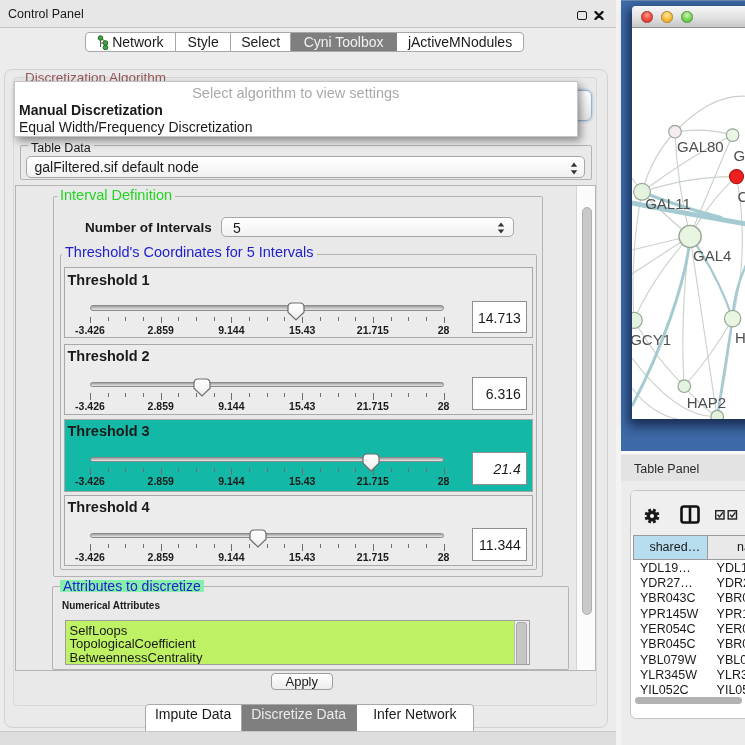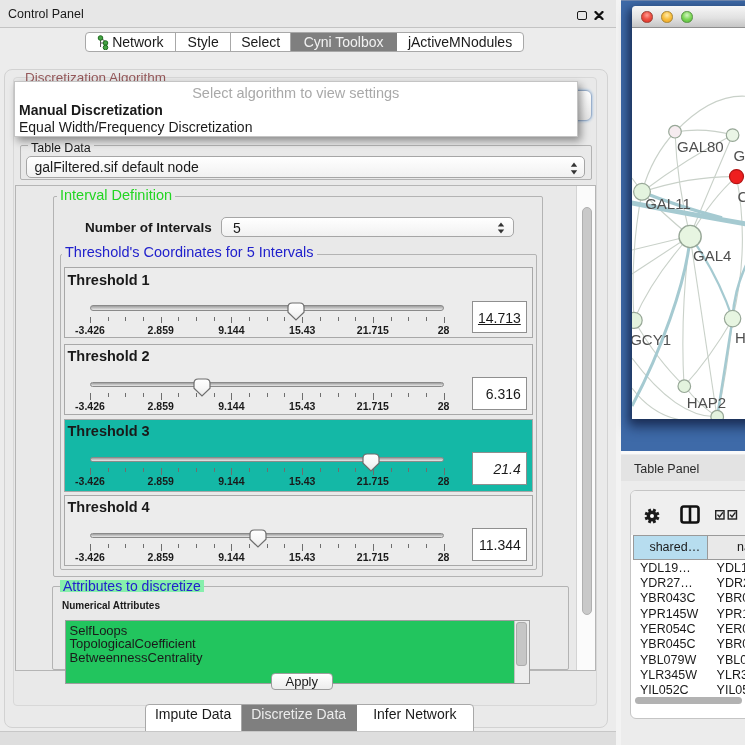--- a/index.html
+++ b/index.html
@@ -90,21 +90,21 @@
         <defs>
           <linearGradient id="th1" x1="0" y1="0" x2="0" y2="1">
             <stop offset="0" stop-color="#ffffff"></stop>
             <stop offset="0.55" stop-color="#f6f6f6"></stop>
             <stop offset="1" stop-color="#e8e8e8"></stop>
           </linearGradient>
         </defs>
         <path d="M1 5.2 Q1 1 5.2 1 L12.8 1 Q17 1 17 5.2 L17 10.2 L9 18 L1 10.2 Z" fill="url(#th1)" stroke="#6d6d6d" stroke-width="1.2"></path>
       </svg>
     <div style="position:absolute;left:407.1px;top:32.7px;width:55.2px;height:32.3px;background:#ffffff;border:1px solid #8f8f8f;">
-        <span style="position:absolute;right:5px;top:7.8px;font-size:14px;text-decoration:underline;">14.713</span>
+        <span style="position:absolute;right:5px;top:7.8px;font-size:14px;">14.713</span>
       </div>
   </div>
   <div class="abs" style="left:63.5px;top:343.7px;width:469.2px;height:71.5px;background:#ececec;border:1px solid #a8a8a8;">
     <div style="position:absolute;left:3px;top:3.2px;font-size:14.5px;font-weight:bold;">Threshold 2</div>
     <div style="position:absolute;left:25.5px;top:37px;width:353.6px;height:5.5px;background:linear-gradient(#9e9e9e,#e8e8e8);border:1px solid #8a8a8a;border-radius:3px;"></div>
     <div style="position:absolute;left:25.5px;top:48.8px;width:354.6px;height:3.6px;background:repeating-linear-gradient(to right,#6e6e6e 0 1px,transparent 1px 17.68px);"></div>
     <div style="position:absolute;left:25.5px;top:48.8px;width:354.6px;height:6.3px;background:repeating-linear-gradient(to right,#6e6e6e 0 1px,transparent 1px 70.72px);"></div>
     <span style="position:absolute;left:25.5px;top:55.8px;transform:translateX(-50%);font-size:10.5px;font-weight:bold;">-3.426</span>
       <span style="position:absolute;left:96.2px;top:55.8px;transform:translateX(-50%);font-size:10.5px;font-weight:bold;">2.859</span>
       <span style="position:absolute;left:166.9px;top:55.8px;transform:translateX(-50%);font-size:10.5px;font-weight:bold;">9.144</span>
@@ -172,21 +172,21 @@
         <path d="M1 5.2 Q1 1 5.2 1 L12.8 1 Q17 1 17 5.2 L17 10.2 L9 18 L1 10.2 Z" fill="url(#th4)" stroke="#6d6d6d" stroke-width="1.2"></path>
       </svg>
     <div style="position:absolute;left:407.1px;top:32.7px;width:55.2px;height:32.3px;background:#ffffff;border:1px solid #8f8f8f;">
         <span style="position:absolute;right:5px;top:7.8px;font-size:14px;">11.344</span>
       </div>
   </div>
 
   <div class="grpbox" style="left:52px;top:586px;width:517px;height:84px;"></div>
   <div class="grplabel" style="left:60px;top:580px;font-size:14px;color:#2121cc;background:#86efac;">Attributes to discretize</div>
   <div class="abs" style="left:62px;top:600.3px;font-size:10px;font-weight:bold;">Numerical Attributes</div>
-  <div class="abs" style="left:65px;top:620px;width:465px;height:64px;background:#22c55e;border:1px solid #9e9e9e;overflow:hidden;">
+  <div class="abs" style="left:65px;top:620px;width:465px;height:45px;background:#bef264;border:1px solid #9e9e9e;overflow:hidden;">
     <div style="position:absolute;left:3.5px;top:2.6px;font-size:13px;line-height:13.8px;">SelfLoops<br>TopologicalCoefficient<br>BetweennessCentrality</div>
     <div style="position:absolute;right:0;top:0;width:15.5px;height:100%;background:#ededed;border-left:1px solid #c0c0c0;"></div>
     <div style="position:absolute;right:2px;top:1px;width:11.5px;height:44px;background:#c6c6c6;border:1px solid #ababab;border-radius:3px;"></div>
   </div>
 
   <div class="abs" style="left:270.5px;top:672.5px;width:62.5px;height:17.5px;background:linear-gradient(#ffffff,#ededed);border:1px solid #9d9d9d;border-radius:4px;text-align:center;line-height:15.5px;font-size:13px;">Apply</div>
 
   <div class="abs" style="left:144.5px;top:703.5px;width:329.5px;height:36px;background:#ffffff;border:1px solid #a8a8a8;border-radius:4px;overflow:hidden;font-size:14px;display:flex;">
     <div class="tabseg" style="width:96.8px;line-height:18px;">Impute Data</div>
     <div class="tabseg" style="width:115.5px;line-height:18px;background:#7f7f7f;color:#ececec;border-right-color:#7f7f7f;">Discretize Data</div>

